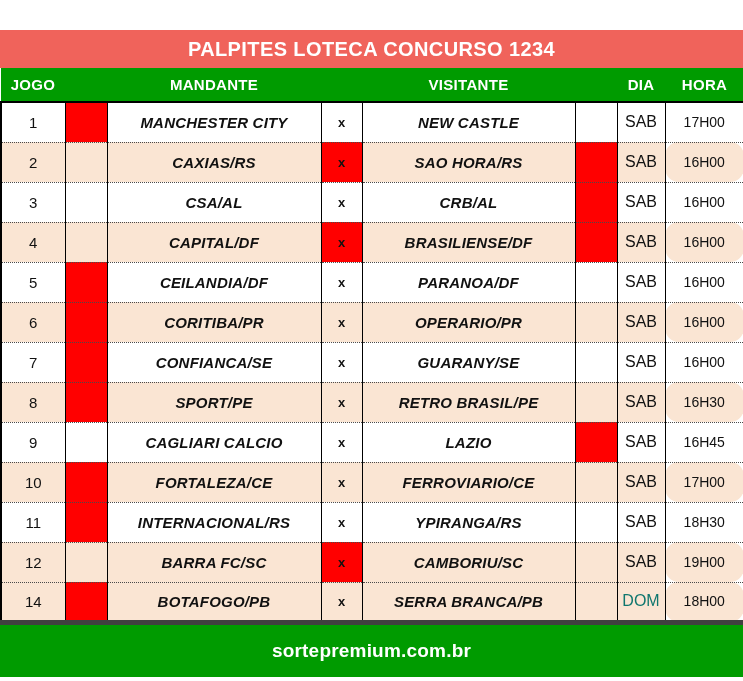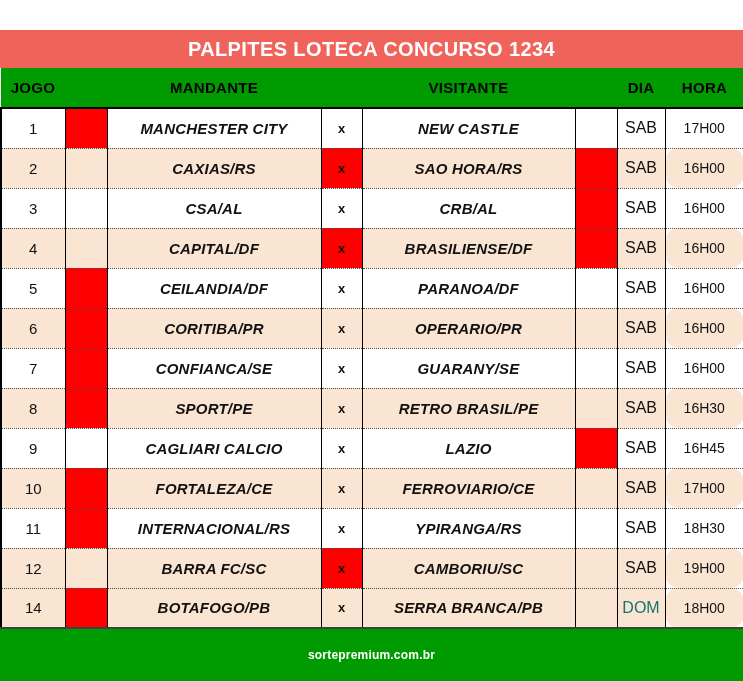--- a/index.html
+++ b/index.html
@@ -48,23 +48,23 @@
   .col-mmark  { width: 42px; }
   .col-mand   { width: 214px; }
   .col-x      { width: 41px; }
   .col-vis    { width: 213px; }
   .col-vmark  { width: 42px; }
   .col-dia    { width: 48px; }
   .col-hora   { width: 79px; }
 
   
   thead tr.head-row th {
-    height: 40px;
+    height: 34px;
     background: #009B00;
-    color: #000000;
+    color: #ffffff;
     font-size: 15px;
     font-weight: bold;
     text-align: center;
     vertical-align: middle;
     letter-spacing: 0.3px;
     border: none;
   }
   thead tr.head-row th.head-blank {
     background: #009B00;
   }
@@ -84,21 +84,21 @@
     color: #111111;
     border-left: 1px solid #000000;
     border-right: 1px solid #000000;
     border-top: 1px dotted #4a4a4a;
     border-bottom: 1px dotted #4a4a4a;
   }
   tbody tr:first-child td {
     border-top: 2px solid #000000;
   }
   tbody tr:last-child td {
-    border-bottom: 2px solid #404040;
+    border-bottom: 5px solid #404040;
   }
   tbody td.cell-jogo {
     border-left: 2px solid #000000;
     font-size: 15px;
     font-weight: normal;
   }
   tbody td.cell-hora {
     border-right: 2px solid #000000;
     font-size: 14px;
     border-radius: 14px;
@@ -127,21 +127,21 @@
   tbody td.cell-mark { }
 
   
   .footer-bar {
     height: 52px;
     background: #009B00;
     color: #ffffff;
     display: flex;
     align-items: center;
     justify-content: center;
-    font-size: 12px;
+    font-size: 19px;
     font-weight: bold;
     letter-spacing: 0.2px;
     box-sizing: border-box;
   }
 </style>
 </head>
 <body>
 
 <div class="sheet">
 

